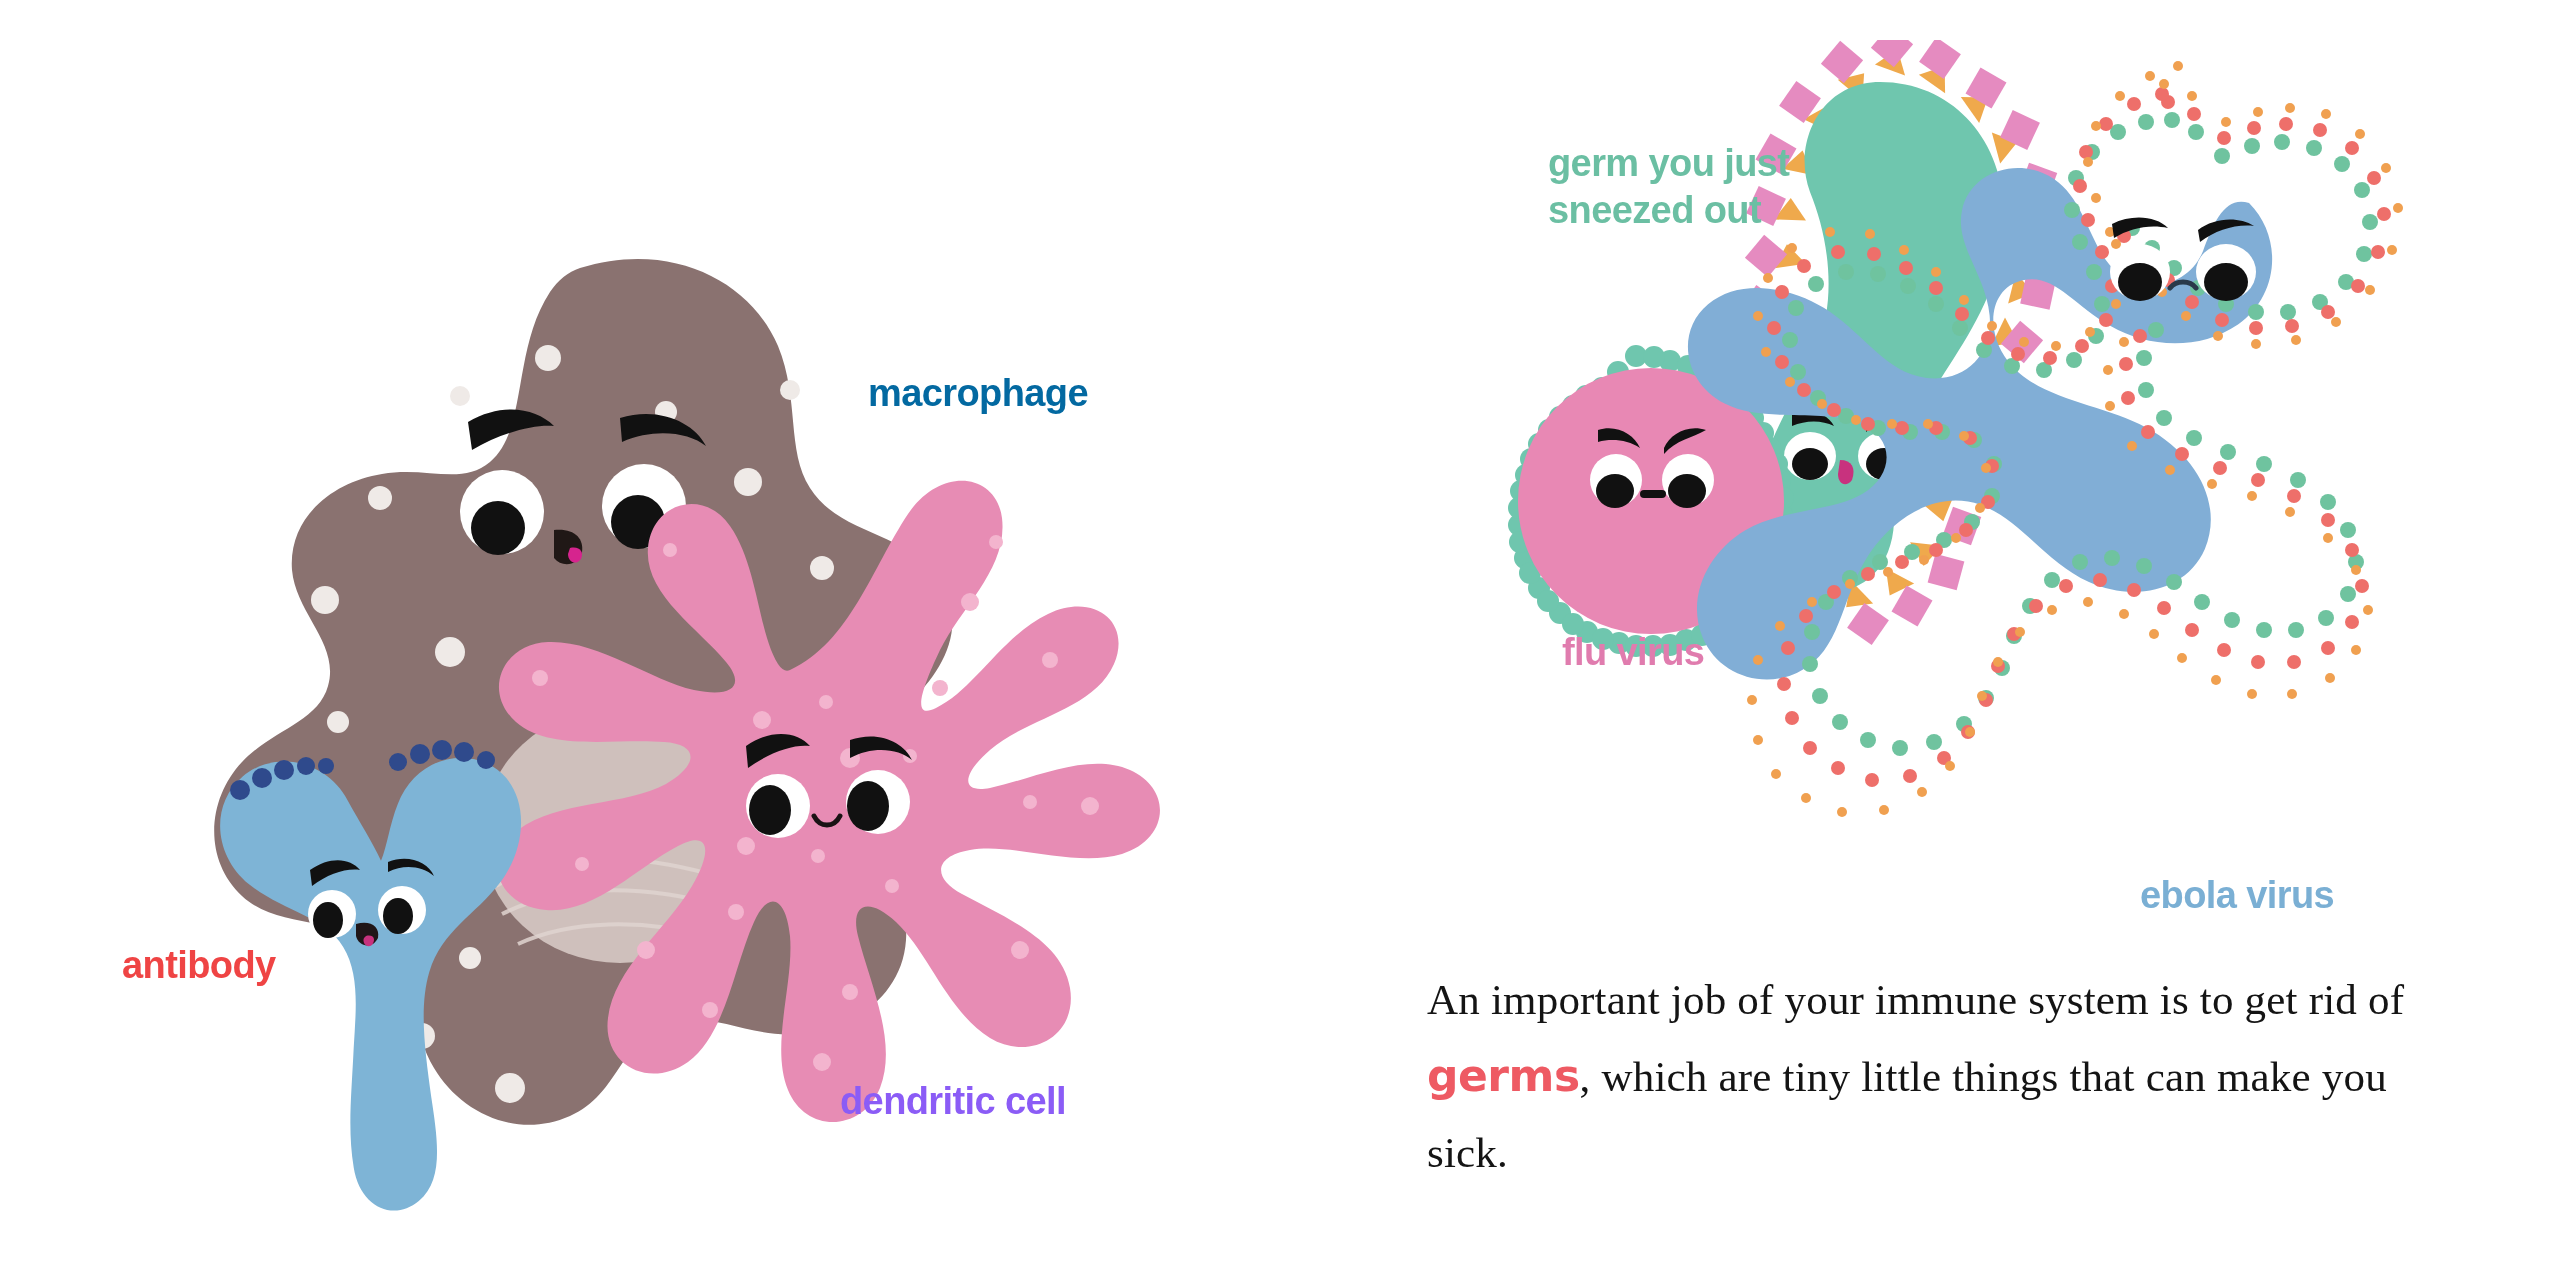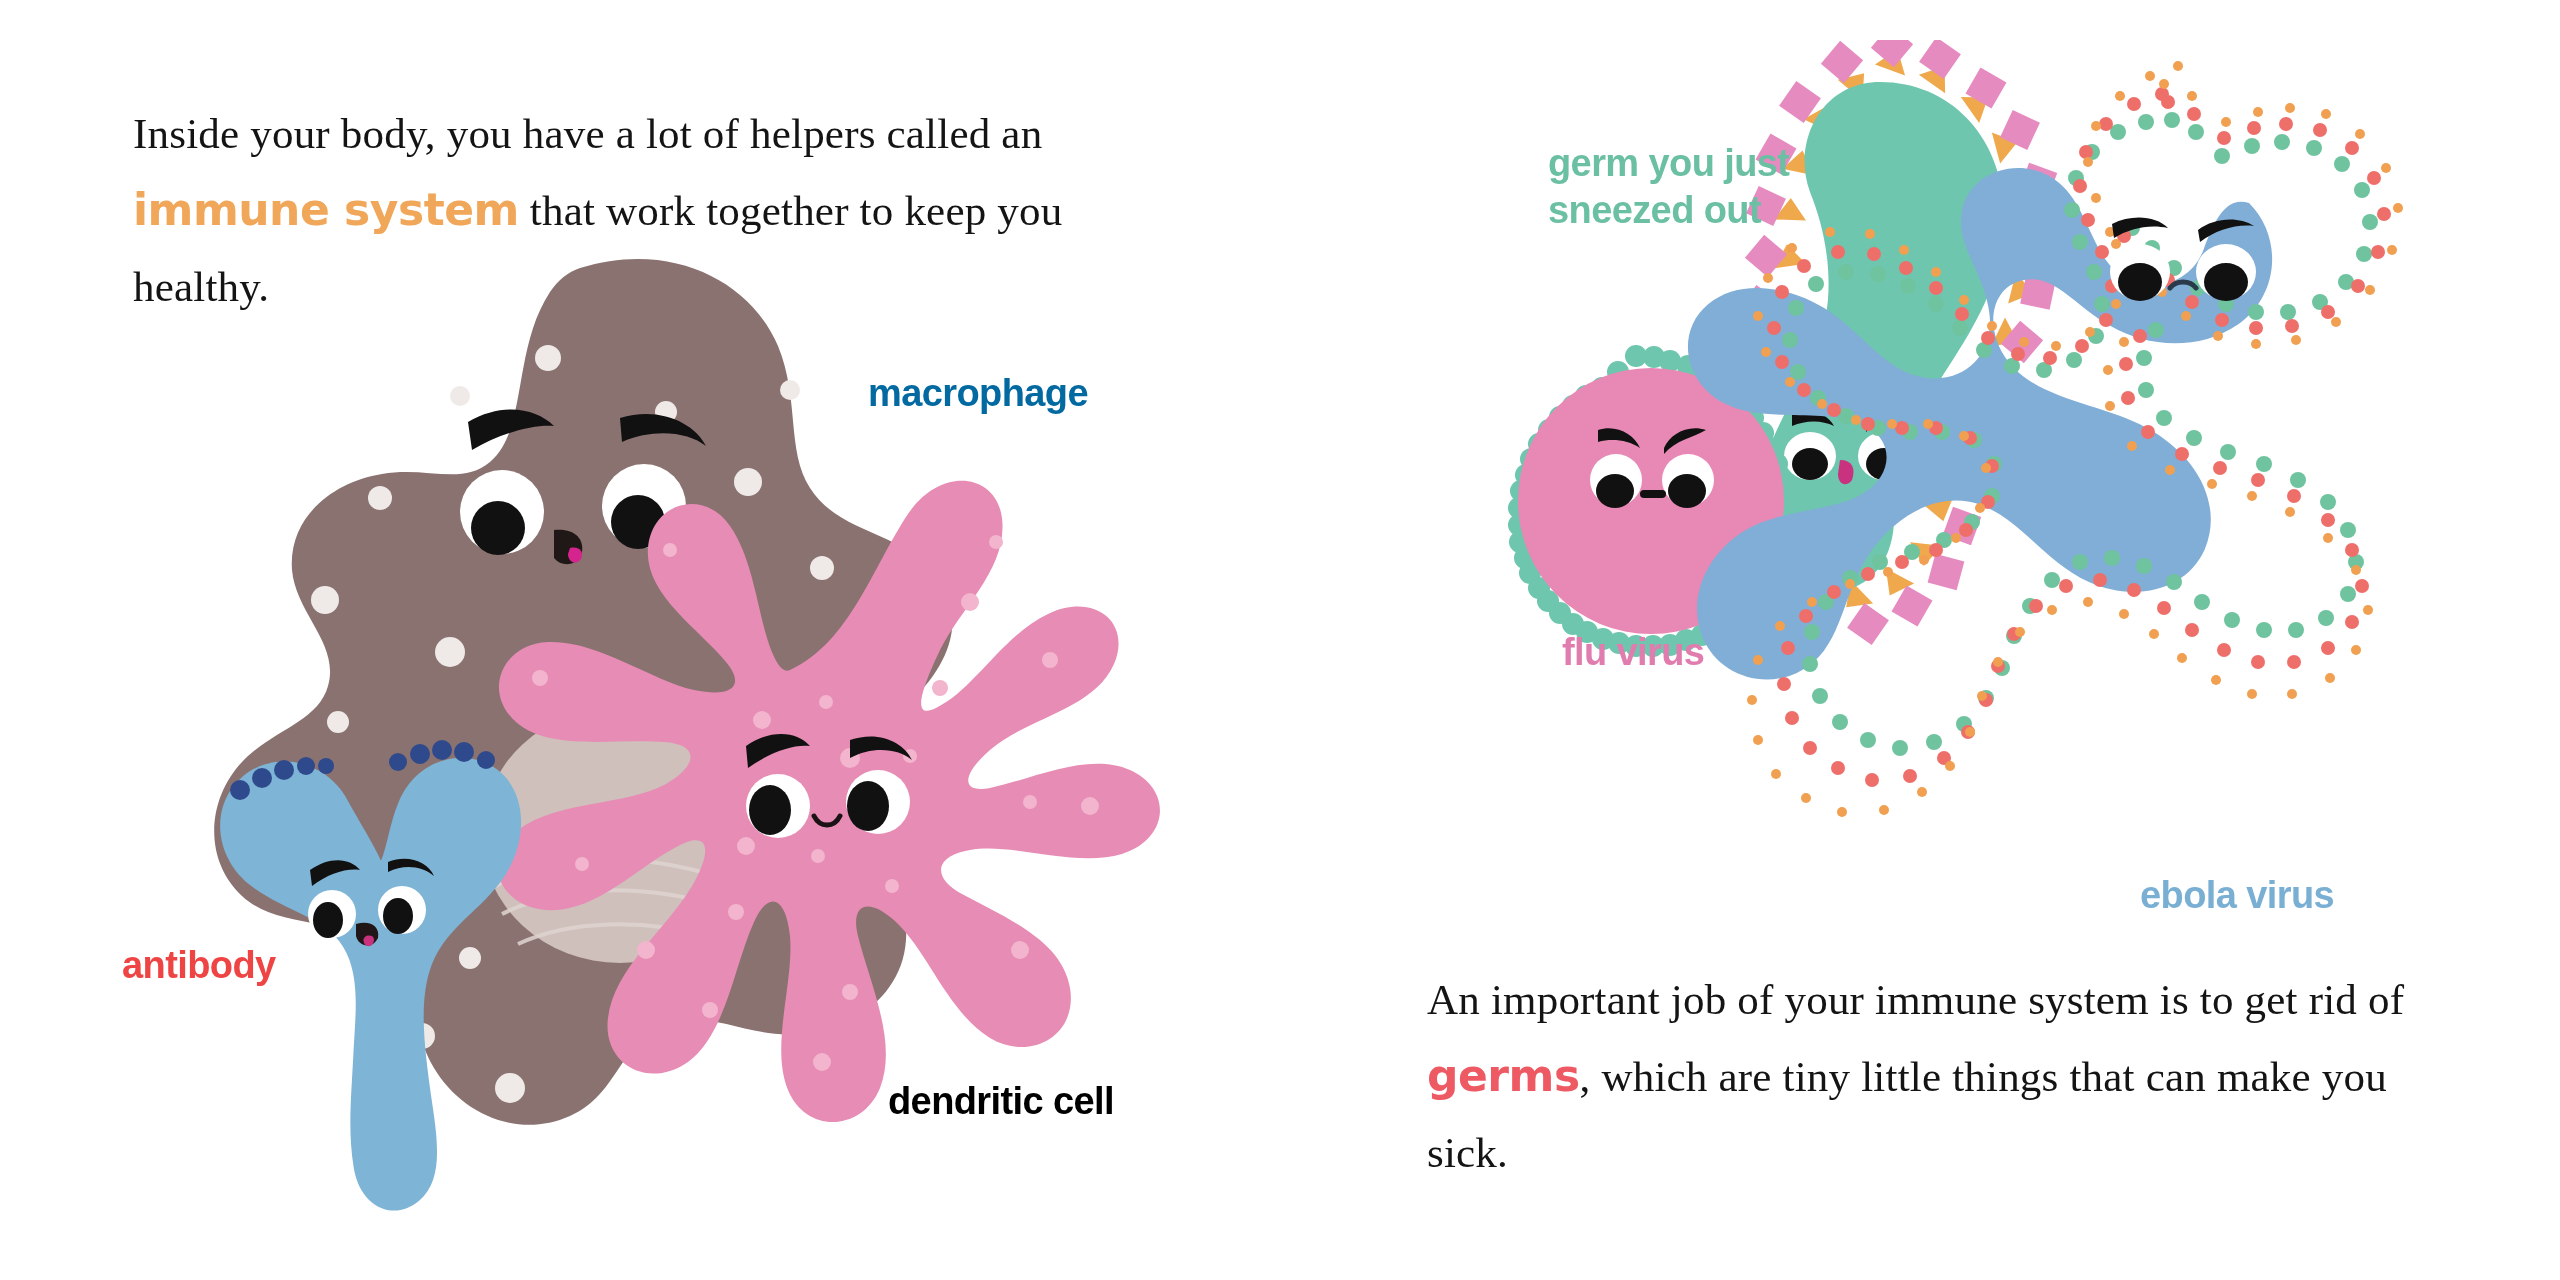--- a/index.html
+++ b/index.html
@@ -36,34 +36,33 @@
     position:absolute;
     font-family:Liberation Sans, sans-serif;
     font-weight:bold;
     font-size:38px;
     letter-spacing:-0.6px;
     line-height:47px;
     white-space:pre-line;
   }
   #label-macrophage{left:868px;top:370px;color:#0369a1;}
   #label-antibody{left:122px;top:942px;color:#ef4444;}
-  #label-dendritic{left:888px;top:1078px;color:#000000;}
+  #label-dendritic{left:840px;top:1078px;color:#8b5cf6;}
   #label-germ{left:1548px;top:140px;color:#6BBFA3;}
   #label-flu{left:1562px;top:629px;color:#E07CAE;}
   #label-ebola{left:2140px;top:872px;color:#7AAFD4;text-align:right;}
 
   svg{display:block;}
   .illus{position:absolute;}
 </style>
 </head>
 <body>
 
 <div id="page">
 
-  <div class="prose" id="left-prose"><span>Inside your body, you have a lot of helpers called an </span><span class="hl hl-orange">immune system</span><span> that work together to keep you healthy.</span></div>
 
   <div class="illus" id="left-illus" style="left:150px;top:250px;width:1060px;height:970px;">
     <svg width="1060" height="970" viewBox="0 0 1060 970" xmlns="http://www.w3.org/2000/svg">
 
       <g>
         <path fill="#8A7270" d="
           M 430 18
           C 520 -10 600 30 628 96
           C 650 150 636 200 660 238
           C 690 286 760 282 790 330

